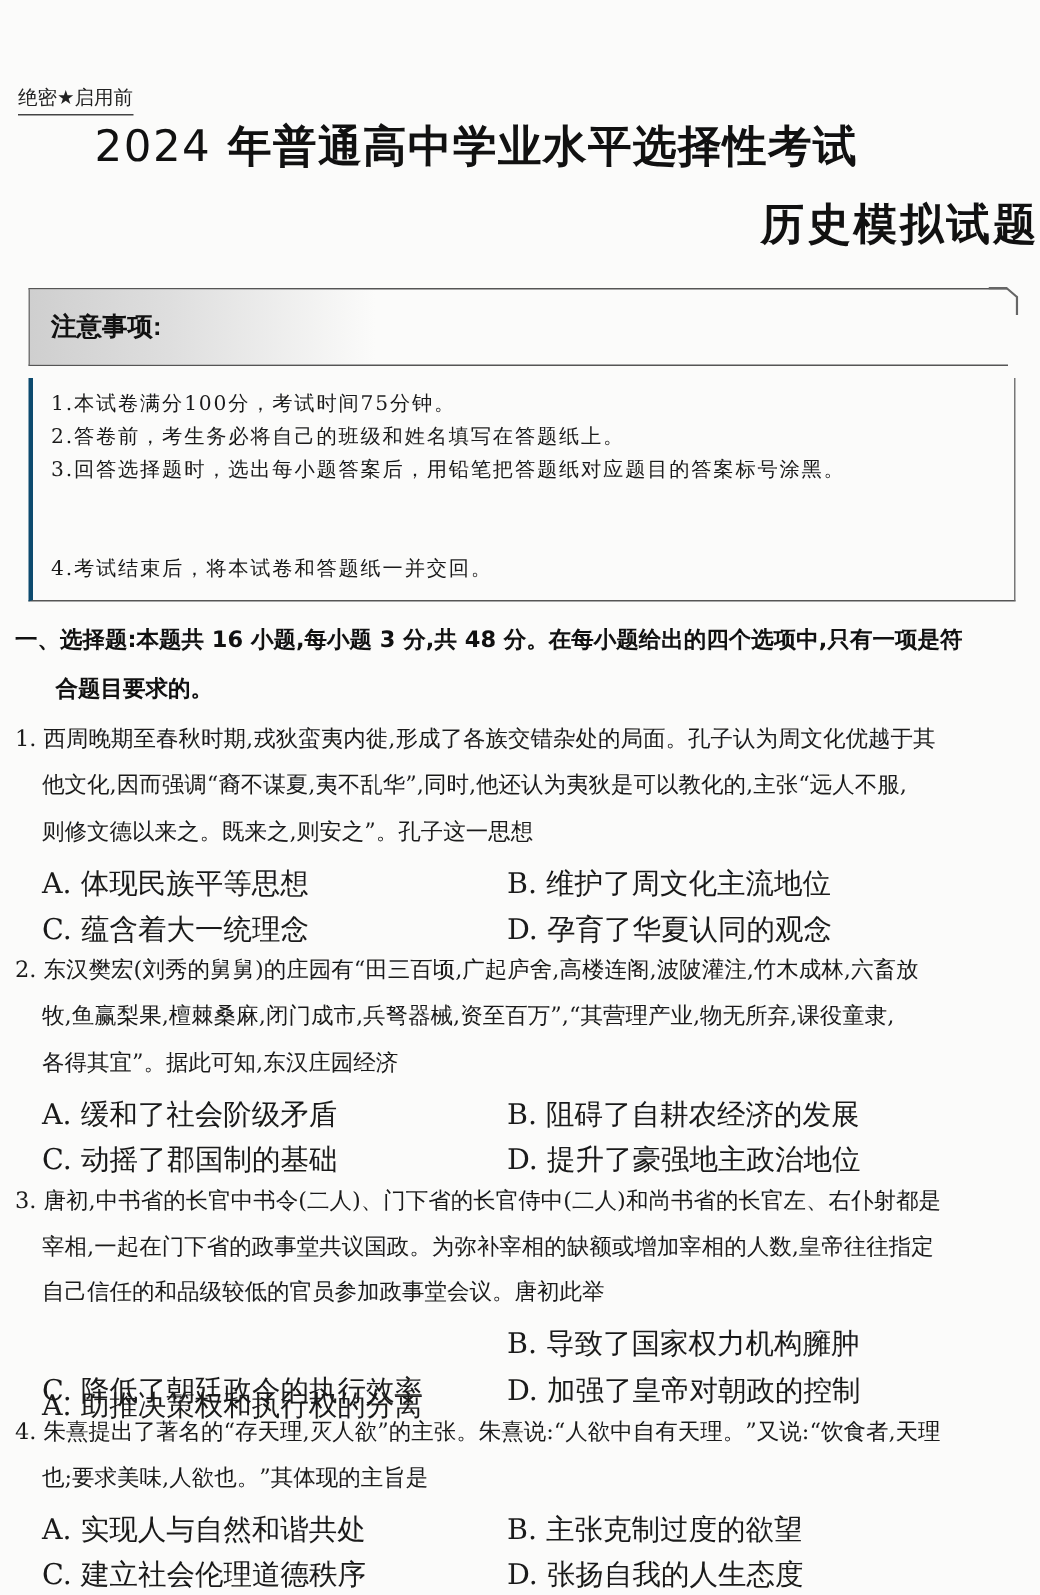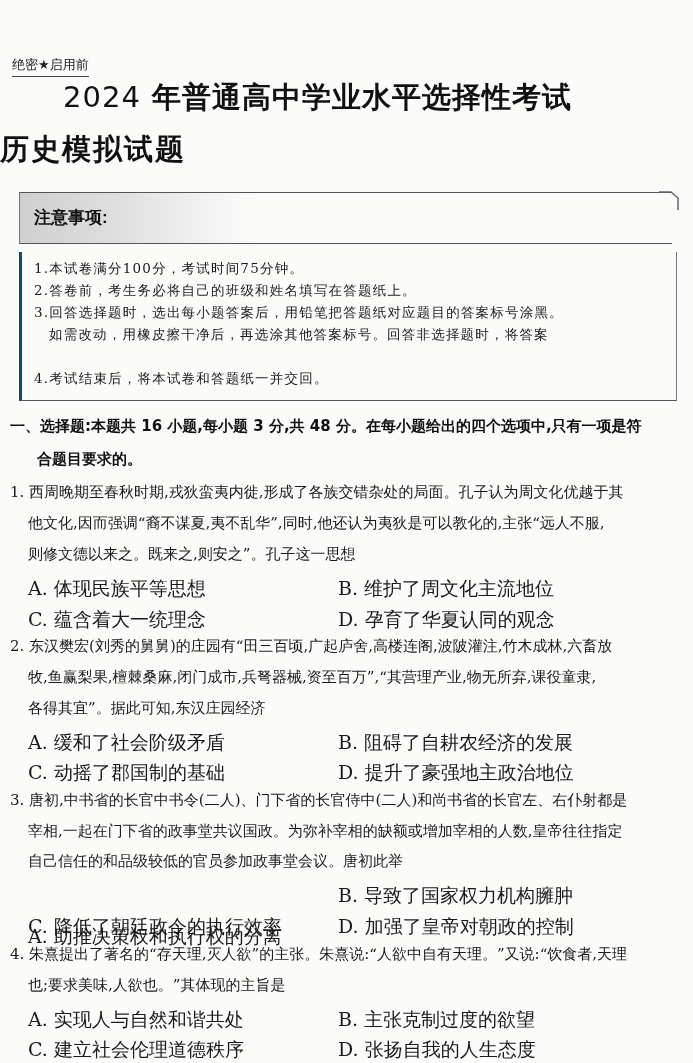--- a/index.html
+++ b/index.html
@@ -17,21 +17,21 @@
     margin-top: 48px;
   }
   .title1 {
     position: absolute; left: 0; width: 635px; top: 78px;
     text-align: center; font-size: 29px; font-weight: bold; color: #111;
     letter-spacing: 1px;
   }
   .title1 .yr { font-weight: normal; font-family: "DejaVu Sans", sans-serif; }
   .title2 {
     position: absolute; left: 0; width: 693px; top: 130px;
-    text-align: left; font-size: 29px; font-weight: bold; color: #111;
+    text-align: right; font-size: 29px; font-weight: bold; color: #111;
     letter-spacing: 2px;
   }
   .notice {
     position: absolute; left: 19px; top: 192px; width: 655px; height: 204px;
   }
   .notice-head {
     position: absolute; left: 0; top: 0; width: 652px; height: 50px;
     border-top: 1.5px solid #555; border-bottom: 1.5px solid #555;
     border-left: 1px solid #777;
   }
@@ -82,21 +82,20 @@
     <div class="notice-shade"></div>
     <div class="notice-title">注意事项:</div>
   </div>
   <svg class="notice-corner" viewBox="0 0 20 24">
     <polyline points="0,6 12,6 19,12 19,24" fill="none" stroke="#666" stroke-width="1.5"></polyline>
   </svg>
   <div class="notice-body">
     <div class="notice-line" style="top:8px">1.本试卷满分100分，考试时间75分钟。</div>
     <div class="notice-line" style="top:30px">2.答卷前，考生务必将自己的班级和姓名填写在答题纸上。</div>
     <div class="notice-line" style="top:52px">3.回答选择题时，选出每小题答案后，用铅笔把答题纸对应题目的答案标号涂黑。</div>
-    <div class="notice-line cont" style="top:74px">如需改动，用橡皮擦干净后，再选涂其他答案标号。回答非选择题时，将答案</div>
     <div class="notice-line" style="top:118px">4.考试结束后，将本试卷和答题纸一并交回。</div>
   </div>
 </div>
 
 <div class="sec" style="top:417px">一、选择题:本题共 16 小题,每小题 3 分,共 48 分。在每小题给出的四个选项中,只有一项是符</div>
 <div class="sec" style="top:450px; left:37px">合题目要求的。</div>
 
 <div class="q" style="top:483px">1. 西周晚期至春秋时期,戎狄蛮夷内徙,形成了各族交错杂处的局面。孔子认为周文化优越于其</div>
 <div class="q cont" style="top:514px">他文化,因而强调“裔不谋夏,夷不乱华”,同时,他还认为夷狄是可以教化的,主张“远人不服,</div>
 <div class="q cont" style="top:545px">则修文德以来之。既来之,则安之”。孔子这一思想</div>

